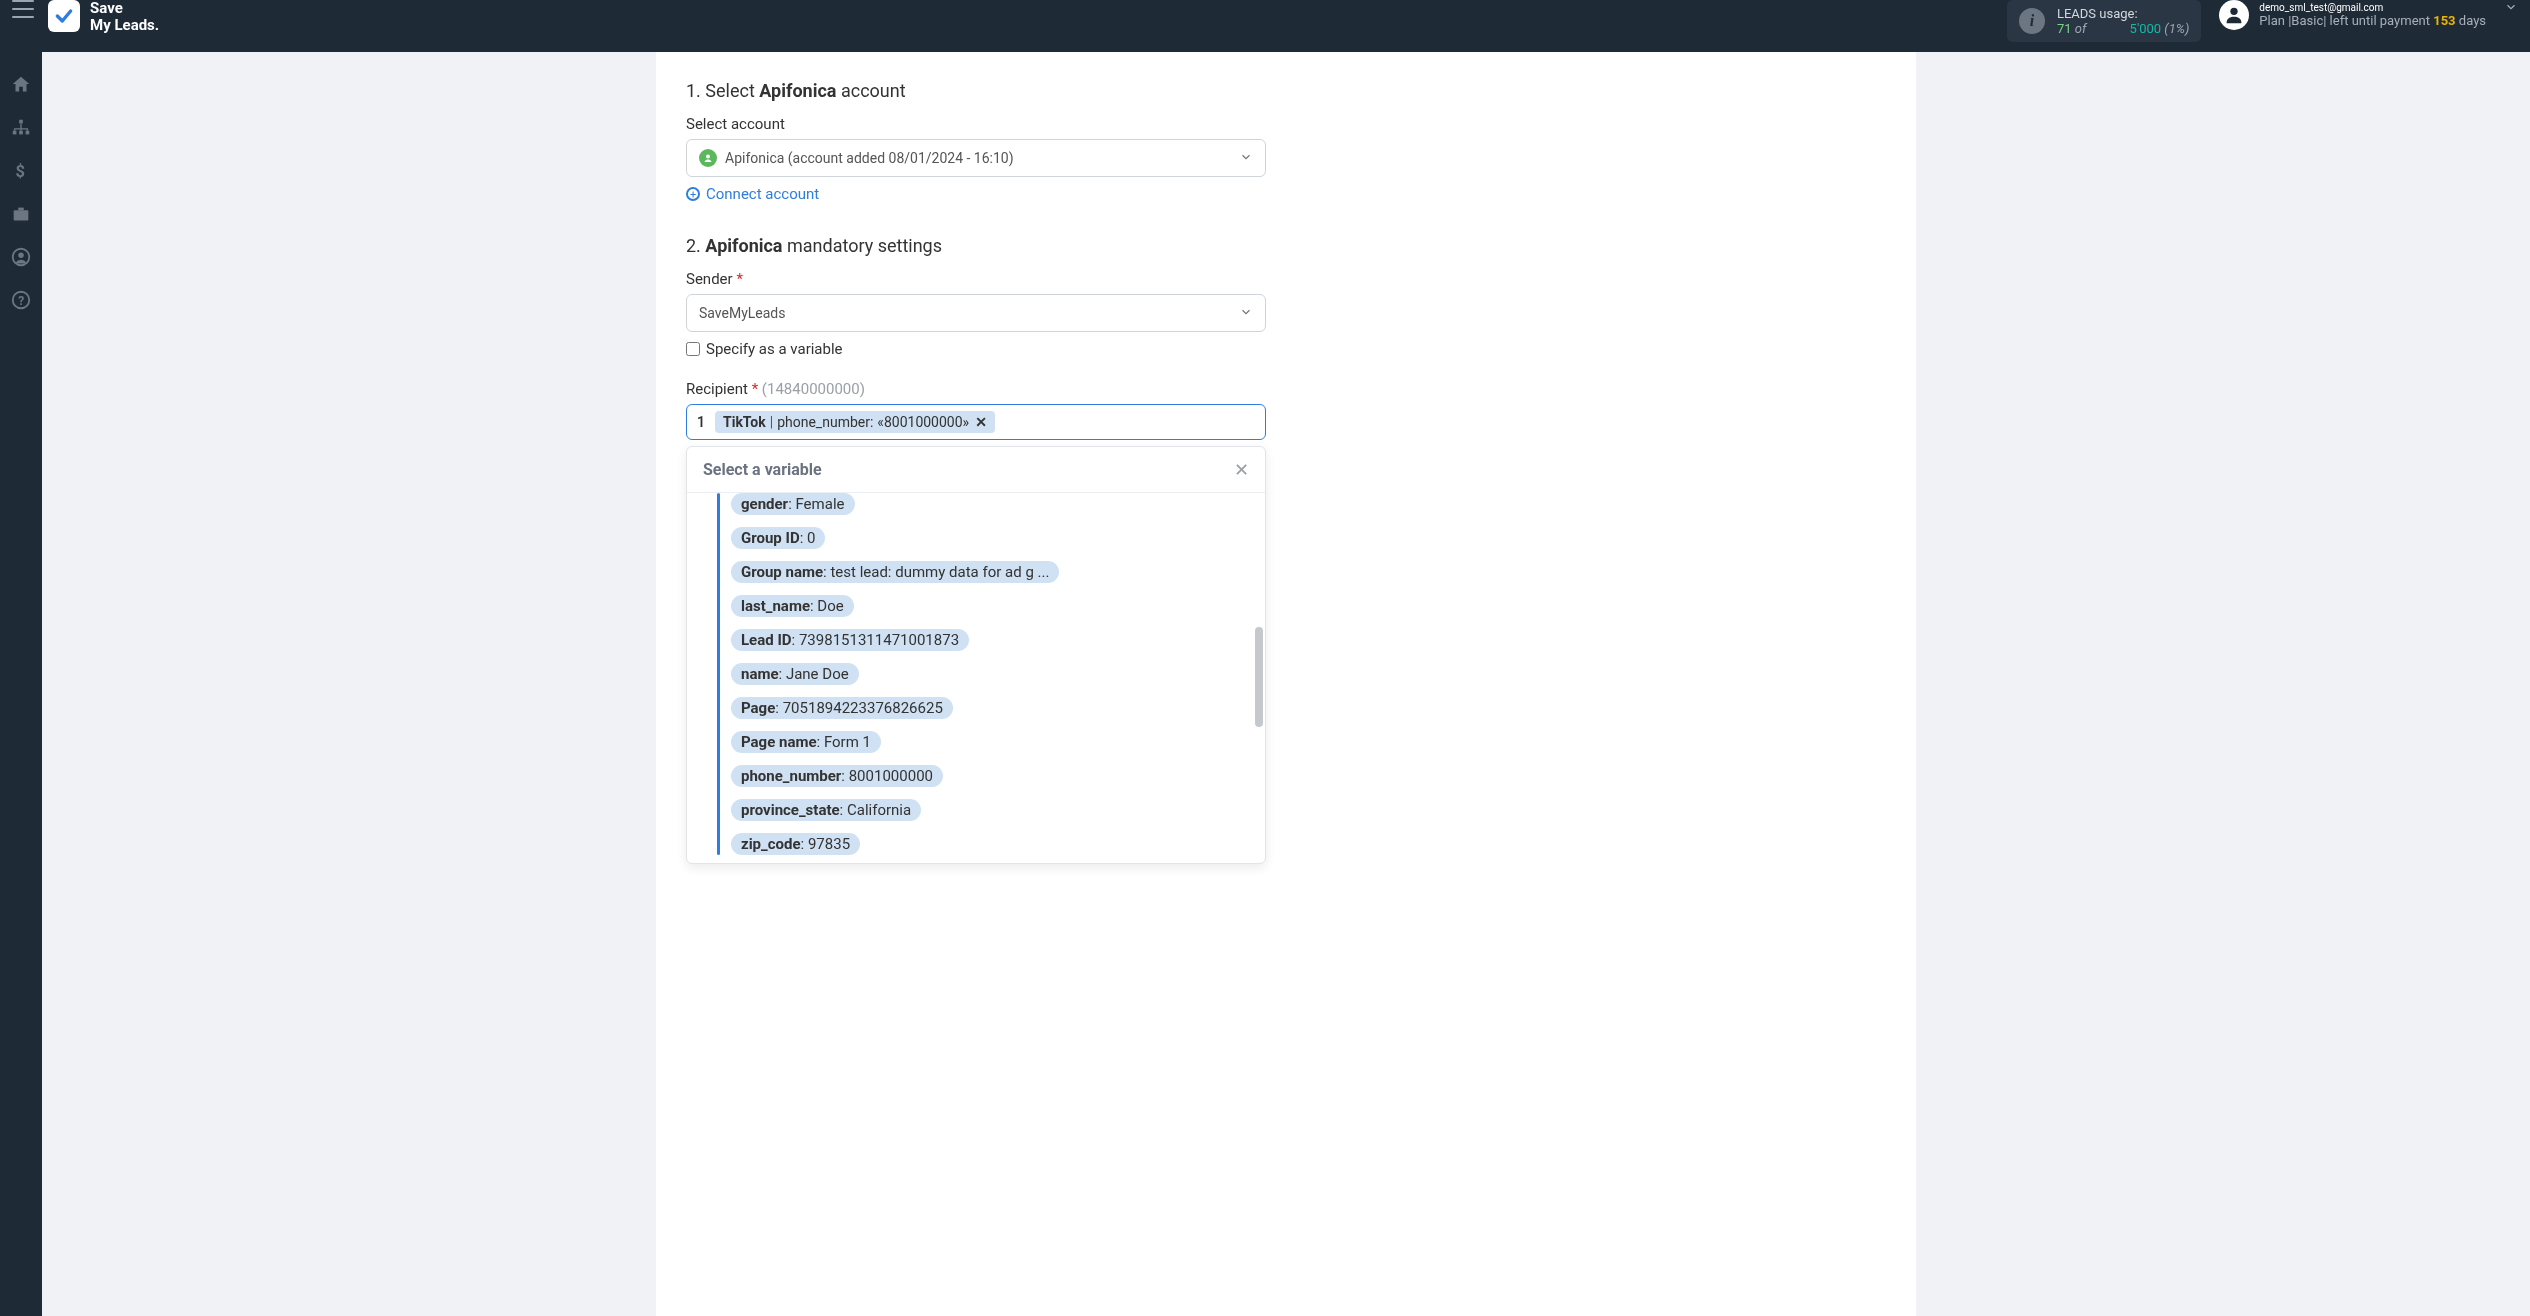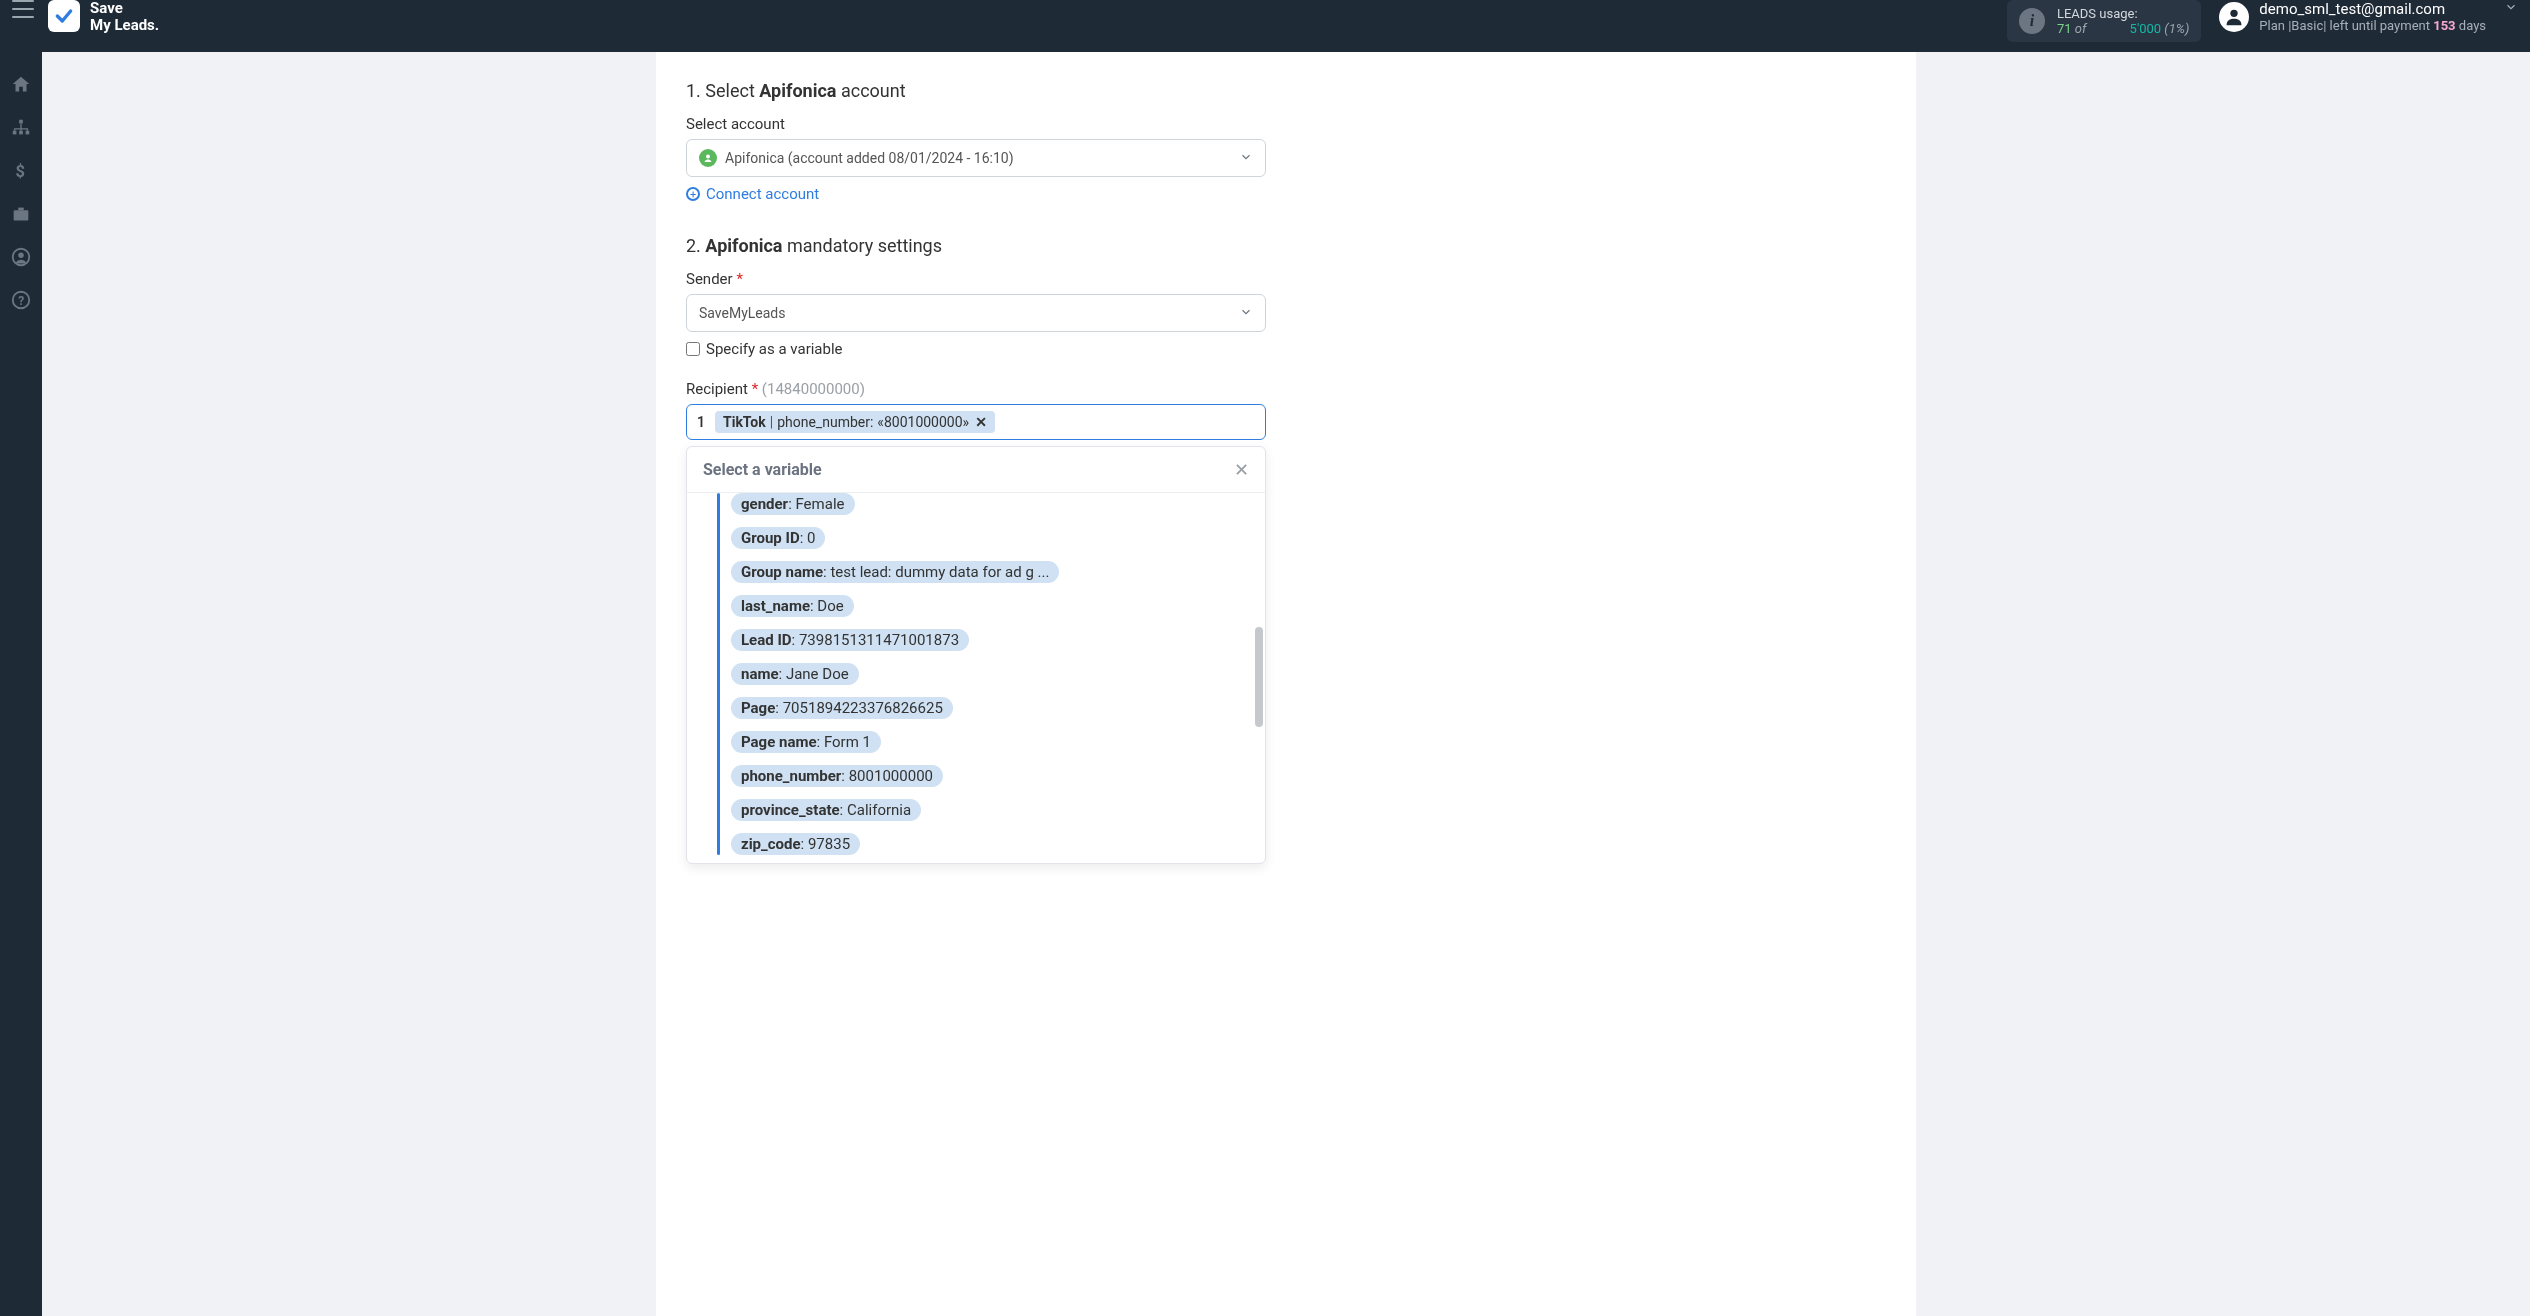--- a/index.html
+++ b/index.html
@@ -49,23 +49,23 @@
   .usage-text .line2 .n1 { color: #7bd38a; }
   .usage-text .line2 .of { color: #9ca6af; font-style: italic; }
   .usage-text .line2 .n2 { color: #14b8a6; margin-left: 40px; }
   .usage-text .line2 .pct { color: #9ca6af; font-style: italic; }
   .user-box { display: flex; align-items: center; gap: 10px; margin-right: 12px; }
   .avatar-circle {
     width: 30px; height: 30px; border-radius: 50%; background: #fff;
     display: flex; align-items: center; justify-content: center;
   }
   .avatar-circle svg { width: 22px; height: 22px; }
-  .user-text .email { font-size: 15px; }
+  .user-text .email { font-size: 10px; }
   .user-text .plan { font-size: 13px; color: #a7b0b9; }
-  .user-text .plan .num { color: #f9a8d4; font-weight: 700; }
+  .user-text .plan .num { color: #eab308; font-weight: 700; }
   .header-chevron { color: #a7b0b9; margin-left: 6px; cursor: pointer; }
 
   .body-row { display: flex; min-height: calc(100vh - 52px); }
   .sidenav {
     width: 42px; background: #1f2a37; padding-top: 22px;
     display: flex; flex-direction: column; align-items: center; gap: 18px;
   }
   .sidenav .navicon { color: #6b7682; cursor: pointer; }
   .sidenav .navicon svg { width: 22px; height: 22px; }
 

